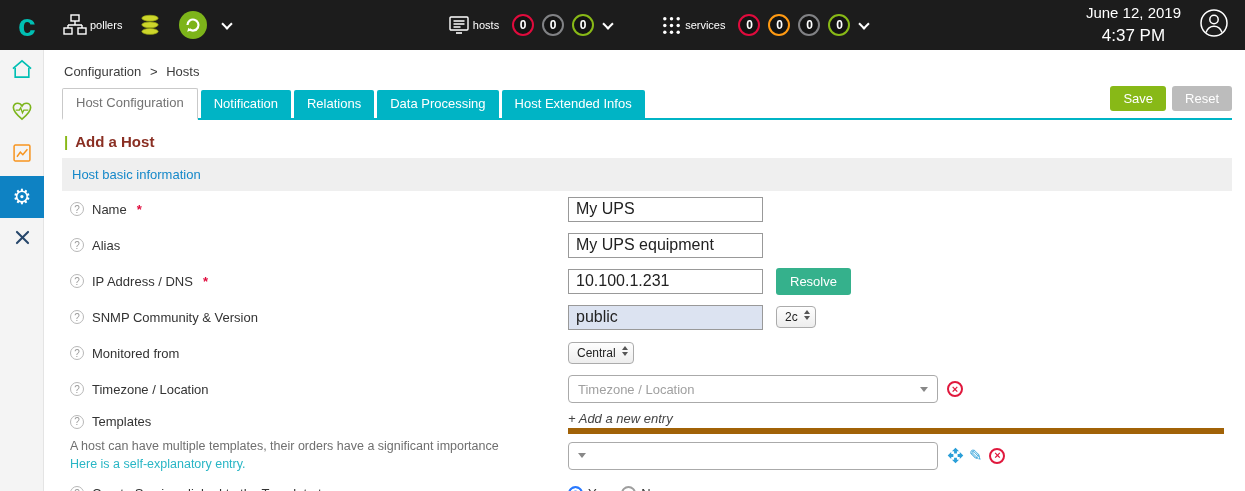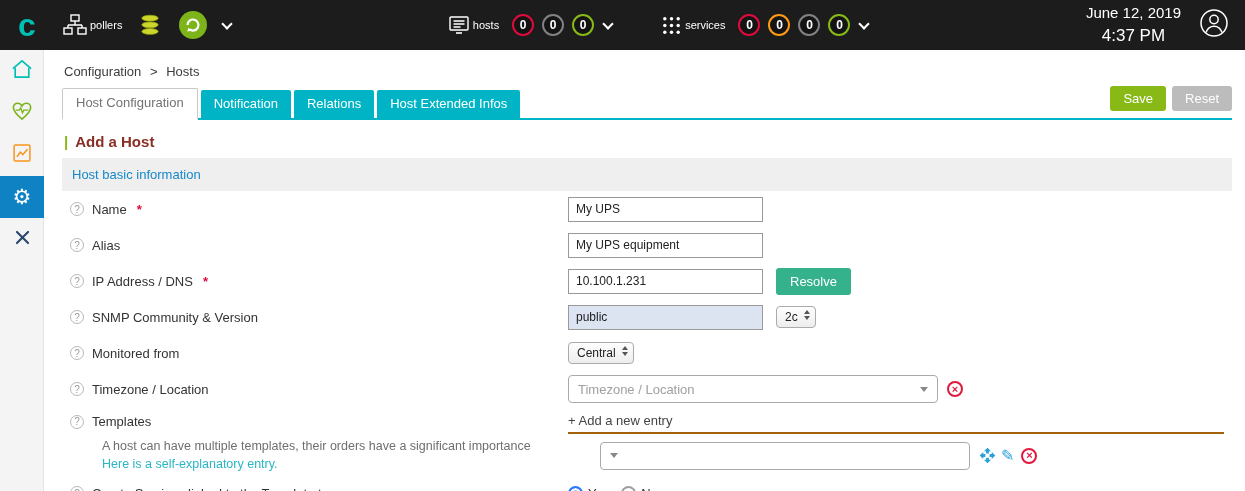--- a/index.html
+++ b/index.html
@@ -54,26 +54,26 @@
   .page-title{margin:13px 0 8px 20px;font-size:15px;font-weight:bold;}
   .title-marker{color:#88b917;margin-right:7px;}
   .title-text{color:#8a2f23;}
 
   .form{margin:4px 13px 0 18px;font-size:13px;color:#333;}
   .section-row{background:#efefef;color:#1588c9;padding:9px 10px;font-size:13px;}
   .frow{display:flex;align-items:center;min-height:36px;padding:2px 8px;}
   .frow.small{min-height:29px;}
   .fl{width:498px;display:flex;align-items:center;gap:8px;flex-shrink:0;}
   .fr{display:flex;align-items:center;flex:1;}
-  .fr.entry-head{border-bottom:2px solid #a16207;align-self:stretch;}
+  .fr.entry-head{border-bottom:6px solid #a16207;align-self:stretch;font-style:italic;}
   .qicon{width:14px;height:14px;border-radius:50%;border:1px solid #b8b8b8;color:#9a9a9a;font-size:10px;
     display:inline-flex;align-items:center;justify-content:center;flex-shrink:0;cursor:pointer;}
   .req{color:#e00b3d;margin-left:2px;font-weight:bold;}
 
-  input.text{width:195px;height:25px;border:1px solid #999;padding:2px 7px;font-size:12px;color:#222;
+  input.text{width:195px;height:25px;border:1px solid #999;padding:2px 7px;font-size:16px;color:#222;
     font-family:"Liberation Sans","DejaVu Sans",sans-serif;background:#fff;}
   input.text.autofill{background:#dce3f1;}
 
   .mac-select{display:inline-flex;align-items:flex-start;border:1px solid #ababab;border-radius:4px;
     background:linear-gradient(#fefefe,#ededed);padding:3px 5px 3px 8px;font-size:12px;gap:6px;cursor:pointer;color:#222;}
   .mac-select.ml{margin-left:13px;}
   .stepper{display:flex;flex-direction:column;gap:2px;}
   .stepper .up{width:0;height:0;border-left:3.5px solid transparent;border-right:3.5px solid transparent;border-bottom:4px solid #555;}
   .stepper .down{width:0;height:0;border-left:3.5px solid transparent;border-right:3.5px solid transparent;border-top:4px solid #555;}
 
@@ -243,20 +243,21 @@
   <div class="breadcrumb">
     <span class="bc-link">Configuration</span>
     <span class="sep">&gt;</span>
     <span>Hosts</span>
   </div>
 
   <div class="tabs-row">
     <div class="tab active">Host Configuration</div>
     <div class="tab">Notification</div>
     <div class="tab">Relations</div>
+    <div class="tab">Data Processing</div>
     <div class="tab">Host Extended Infos</div>
     <div class="tab-actions">
       <button class="btn btn-save">Save</button>
       <button class="btn btn-reset">Reset</button>
     </div>
   </div>
 
   <div class="page-title">
     <span class="title-marker">|</span><span class="title-text">Add a Host</span>
   </div>
@@ -349,21 +350,21 @@
       <div class="fl">
         <span class="qicon">?</span>
         <span>Templates</span>
       </div>
       <div class="fr entry-head">
         <span class="add-entry">+ Add a new entry</span>
       </div>
     </div>
 
     <div class="frow">
-      <div class="fl" style="align-items:flex-start;margin-left:32px;">
+      <div class="fl" style="align-items:flex-start;">
         <div class="tpl-help">
           <span>A host can have multiple templates, their orders have a significant importance</span><br>
           <span class="tpl-link">Here is a self-explanatory entry.</span>
         </div>
       </div>
       <div class="fr">
         <div class="sel2">
           <span class="sel2-arrow"></span>
         </div>
         <div class="entry-icons">

